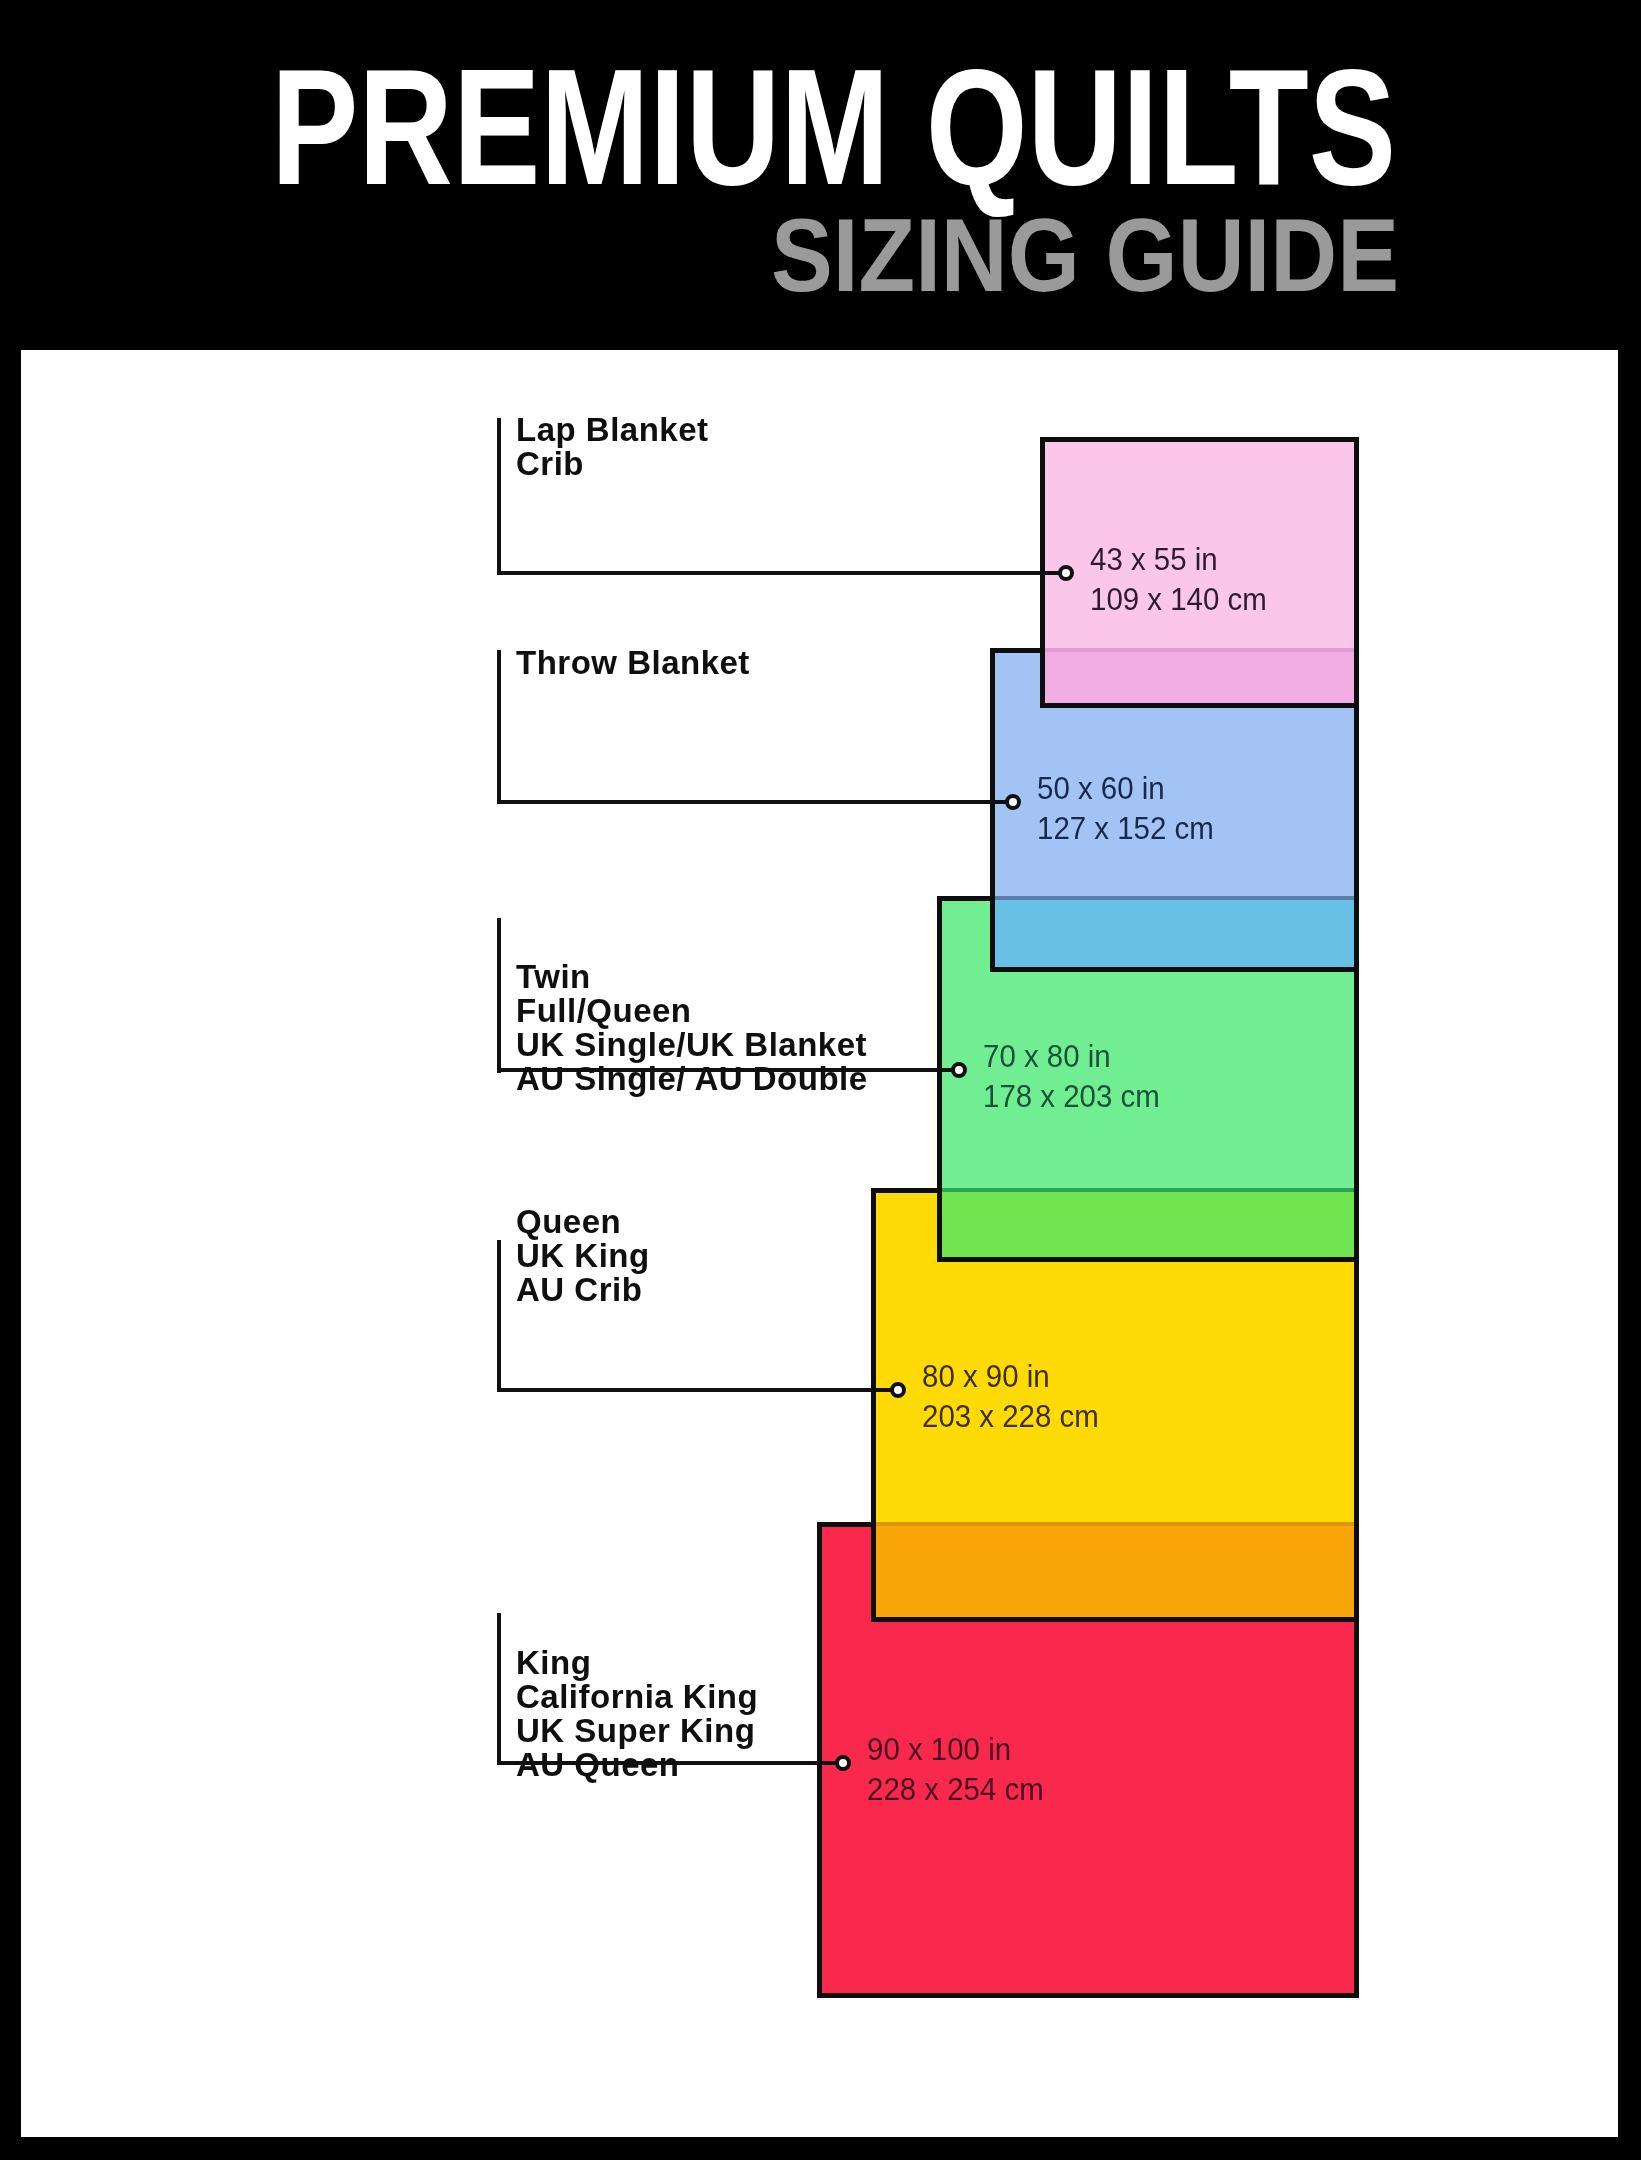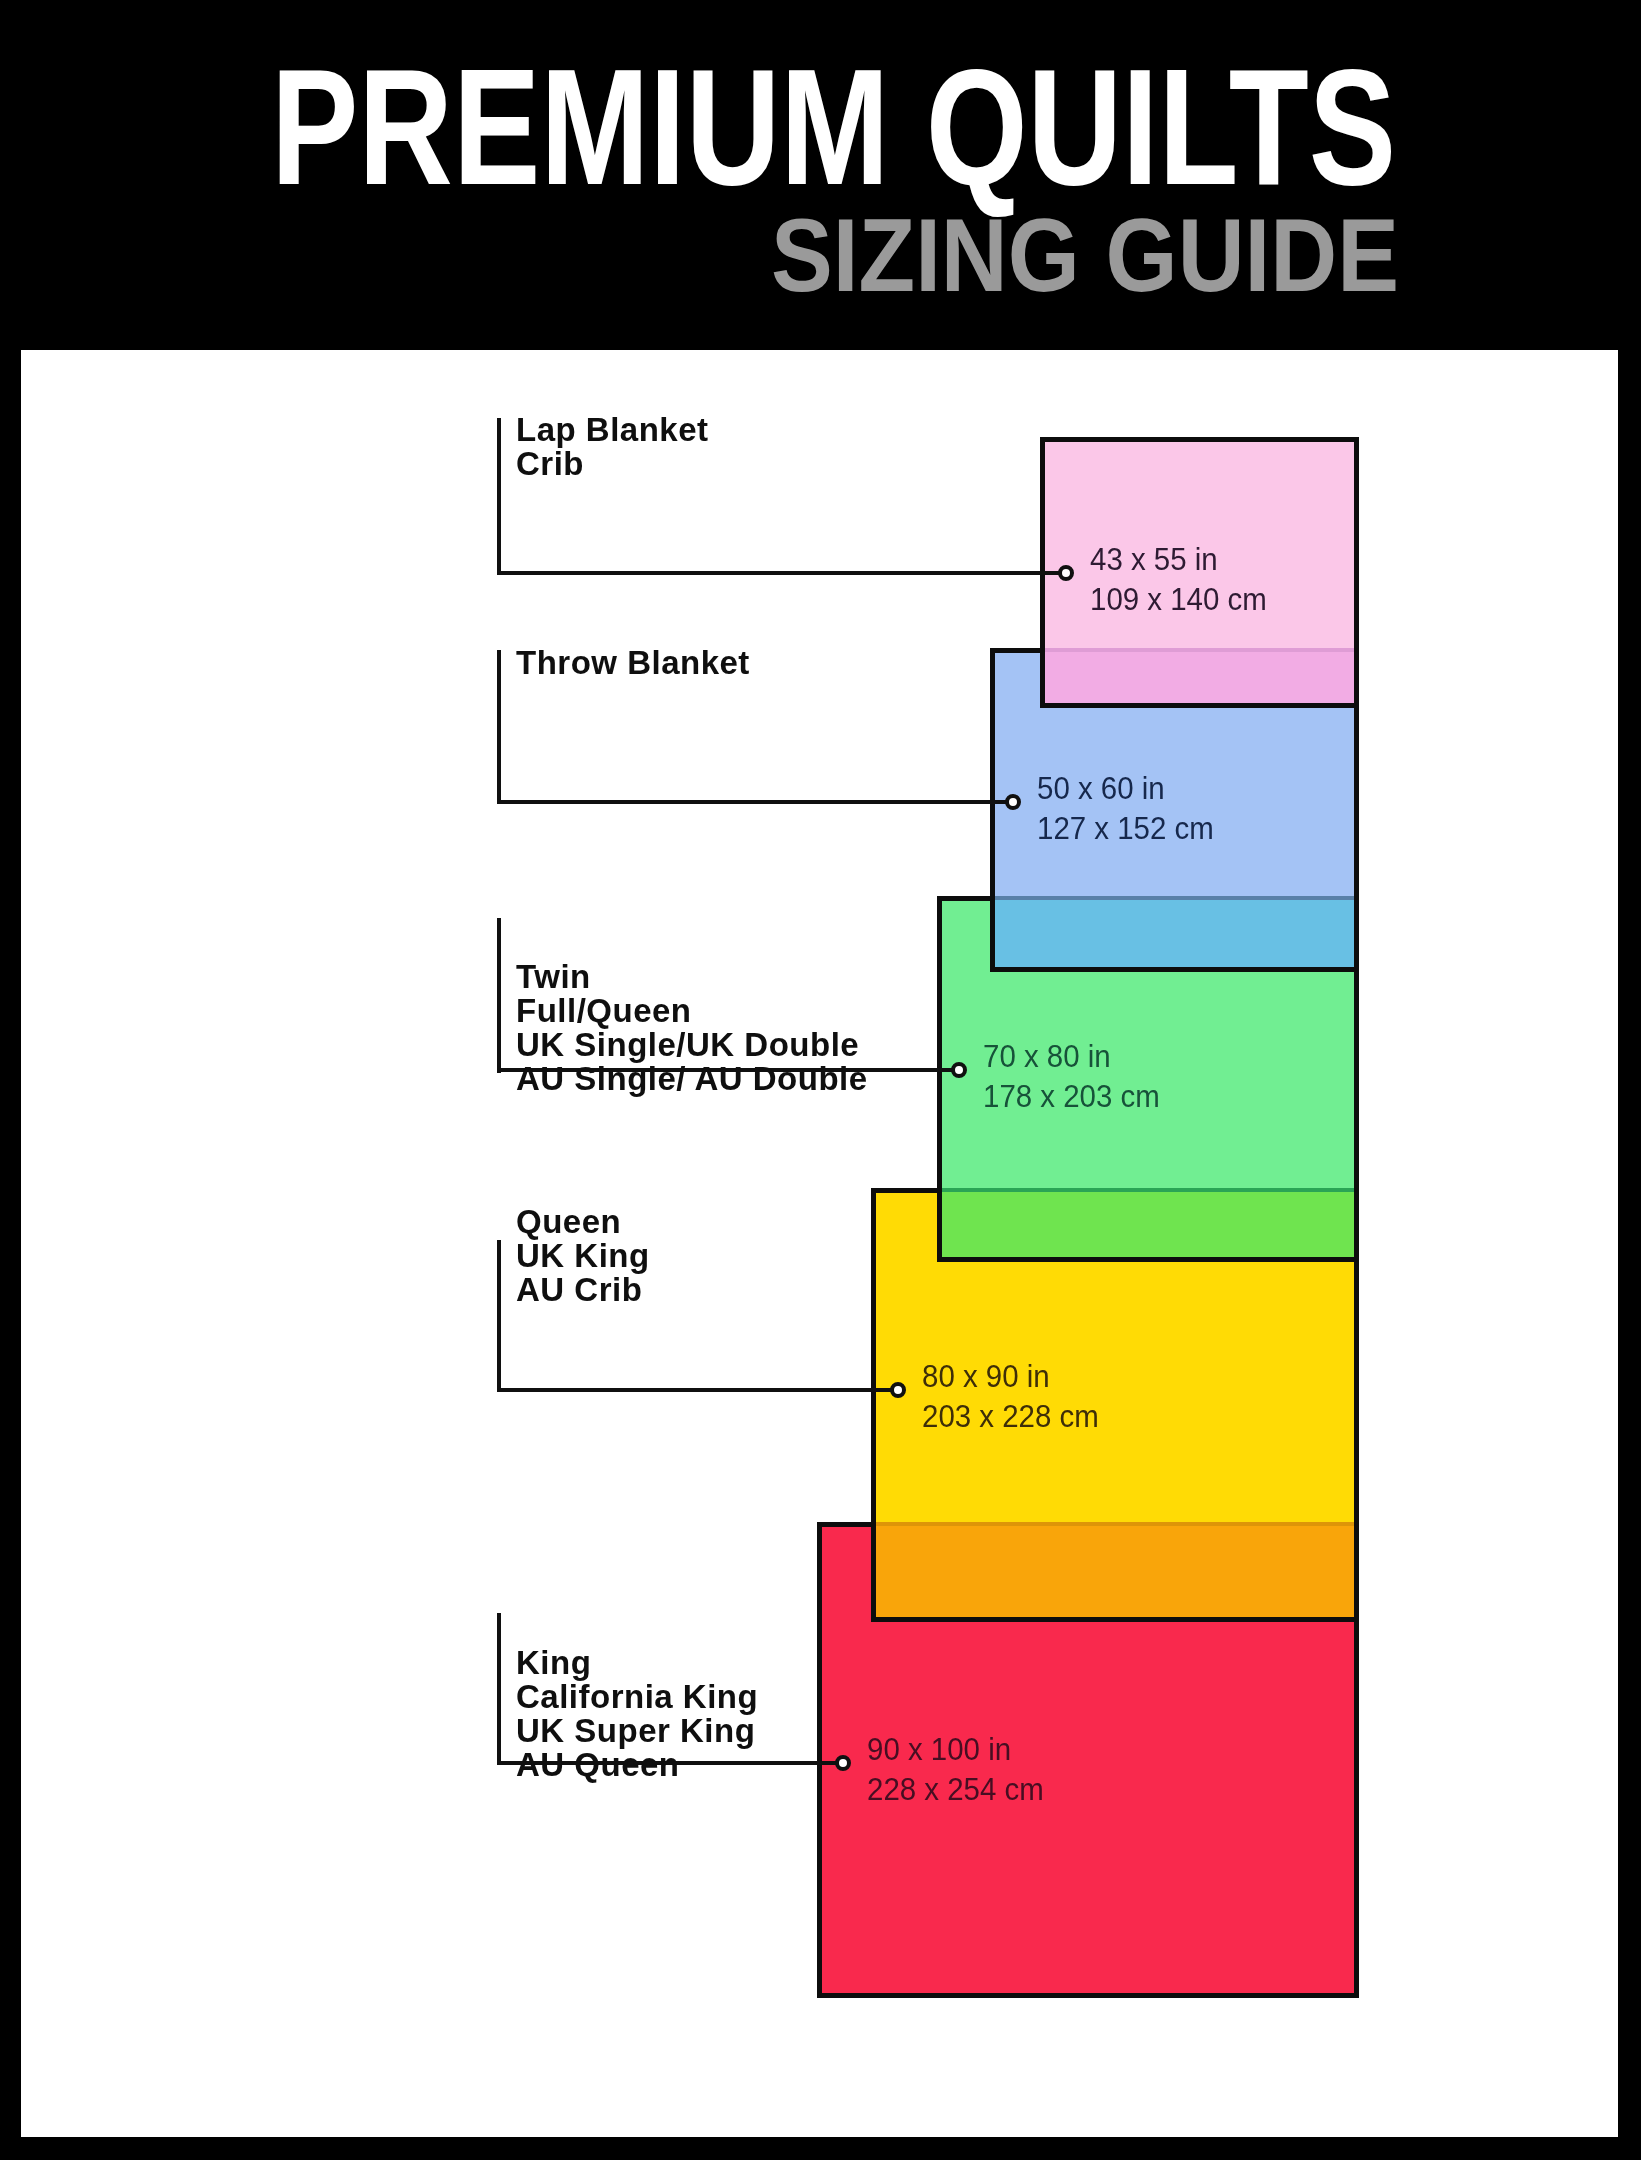--- a/index.html
+++ b/index.html
@@ -134,21 +134,21 @@
   <div>Crib</div>
 </div>
 
 <div class="size-label lbl-throw">
   <div>Throw Blanket</div>
 </div>
 
 <div class="size-label lbl-twin">
   <div>Twin</div>
   <div>Full/Queen</div>
-  <div>UK Single/UK Double</div>
+  <div>UK Single/UK Blanket</div>
   <div>AU Single/ AU Double</div>
 </div>
 
 <div class="size-label lbl-queen">
   <div>Queen</div>
   <div>UK King</div>
   <div>AU Crib</div>
 </div>
 
 <div class="size-label lbl-king">

